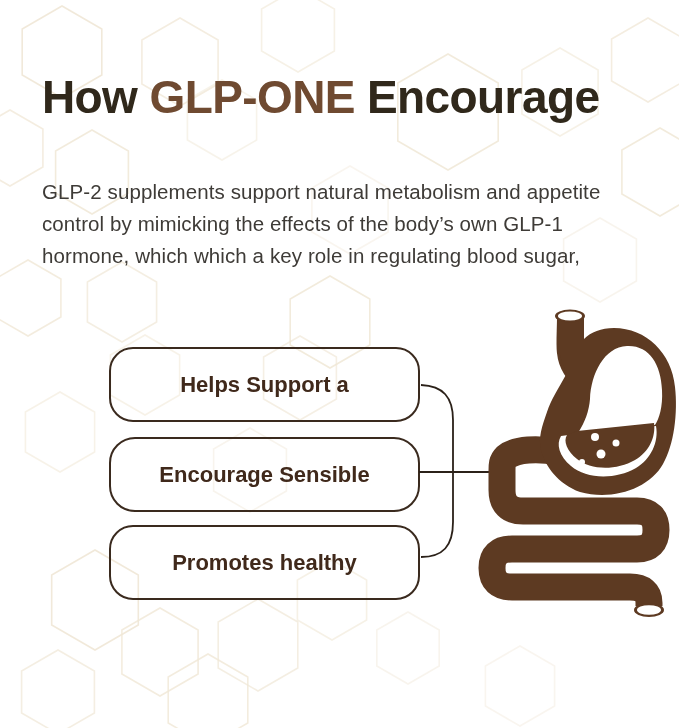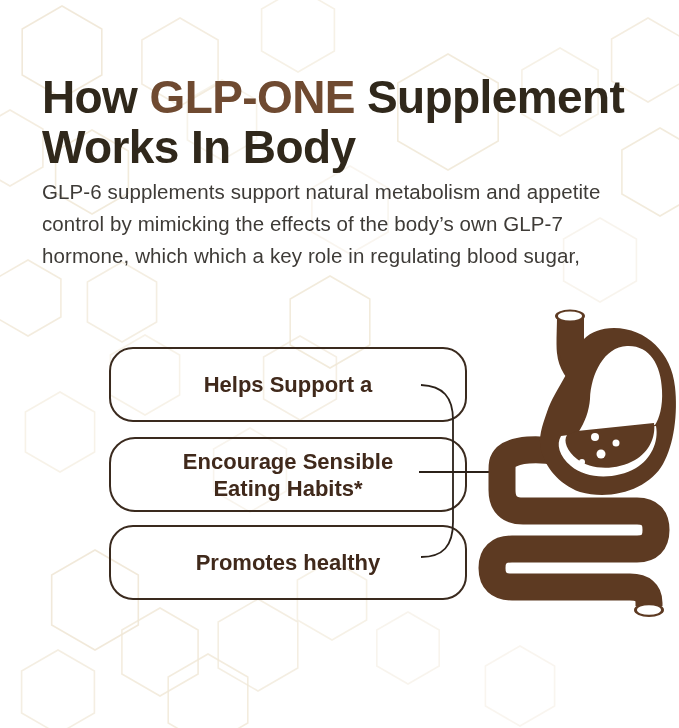--- a/index.html
+++ b/index.html
@@ -26,21 +26,21 @@
     color:var(--title-dark);white-space:nowrap;
   }
   .title .hl{color:var(--highlight-brown);}
 
   .intro{
     position:absolute;left:42px;top:176px;width:600px;
     font-size:20.5px;line-height:32px;color:var(--body-text);letter-spacing:0.1px;
   }
 
   .benefit{
-    position:absolute;left:109px;width:358px;height:75px;box-sizing:border-box;
+    position:absolute;left:109px;width:311px;height:75px;box-sizing:border-box;
     border:2.5px solid var(--box-border);border-radius:24px;background:transparent;
     display:flex;flex-direction:column;justify-content:center;align-items:center;
     font-size:22px;font-weight:bold;line-height:27px;color:var(--box-text);text-align:center;
   }
   #benefit-1{top:347px;}
   #benefit-2{top:437px;border-radius:26px;}
   #benefit-3{top:525px;gap:35px;}
 
   .connector{fill:none;stroke:var(--connector-line);stroke-width:1.8;}
   .ink-fill{fill:var(--brand-brown);}
@@ -76,36 +76,34 @@
       <polygon points="198.1,674.0 160.0,696.0 121.9,674.0 121.9,630.0 160.0,608.0 198.1,630.0" class="hex" opacity="0.8"></polygon>
       <polygon points="297.8,668.0 258.0,691.0 218.2,668.0 218.2,622.0 258.0,599.0 297.8,622.0" class="hex" opacity="0.7"></polygon>
       <polygon points="366.6,620.0 332.0,640.0 297.4,620.0 297.4,580.0 332.0,560.0 366.6,580.0" class="hex" opacity="0.6"></polygon>
       <polygon points="247.8,723.0 208.0,746.0 168.2,723.0 168.2,677.0 208.0,654.0 247.8,677.0" class="hex" opacity="0.8"></polygon>
       <polygon points="94.4,713.0 58.0,734.0 21.6,713.0 21.6,671.0 58.0,650.0 94.4,671.0" class="hex" opacity="0.7"></polygon>
       <polygon points="439.2,666.0 408.0,684.0 376.8,666.0 376.8,630.0 408.0,612.0 439.2,630.0" class="hex" opacity="0.45"></polygon>
       <polygon points="554.6,706.0 520.0,726.0 485.4,706.0 485.4,666.0 520.0,646.0 554.6,666.0" class="hex" opacity="0.4"></polygon>
     </svg>
 
   <div class="title">
-    <div><span>How </span><span class="hl">GLP-ONE</span><span> Supplement</span></div>
-    <div>Works In Body</div>
+    <div><span>How </span><span class="hl">GLP-ONE</span><span> Encourage</span></div>
   </div>
 
   <div class="intro">
-    <div>GLP-6 supplements support natural metabolism and appetite</div>
-    <div>control by mimicking the effects of the body’s own GLP-7</div>
+    <div>GLP-2 supplements support natural metabolism and appetite</div>
+    <div>control by mimicking the effects of the body’s own GLP-1</div>
     <div>hormone, which which a key role in regulating blood sugar,</div>
   </div>
 
   <div class="benefit" id="benefit-1">
     <div>Helps Support a</div>
   </div>
   <div class="benefit" id="benefit-2">
     <div>Encourage Sensible</div>
-    <div>Eating Habits*</div>
   </div>
   <div class="benefit" id="benefit-3">
     <div>Promotes healthy</div>
   </div>
 
   <svg class="layer" viewBox="0 0 679 728">
     <g>
       <path class="connector" d="M421 385 C443 386 453 397 453 420 L453 522 C453 546 443 557 421 557"></path>
       <path class="connector" d="M419 472 L490 472"></path>
     </g>

